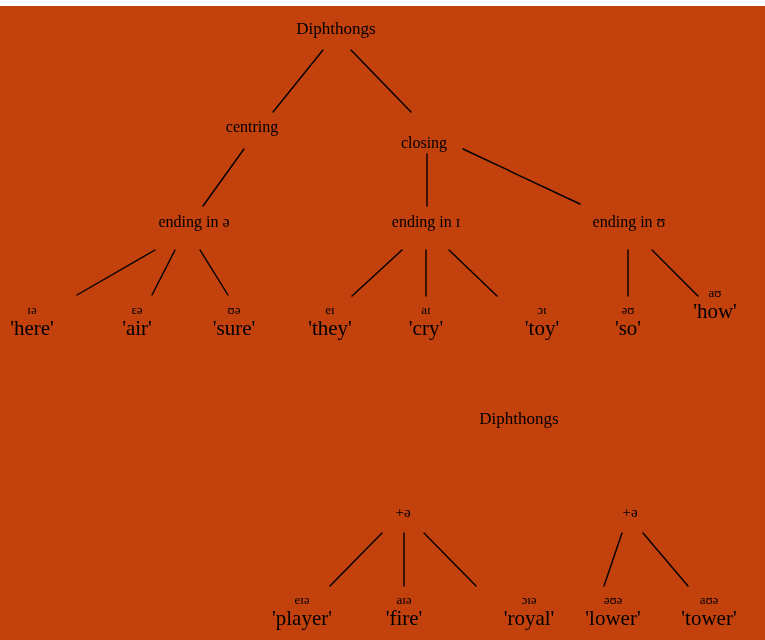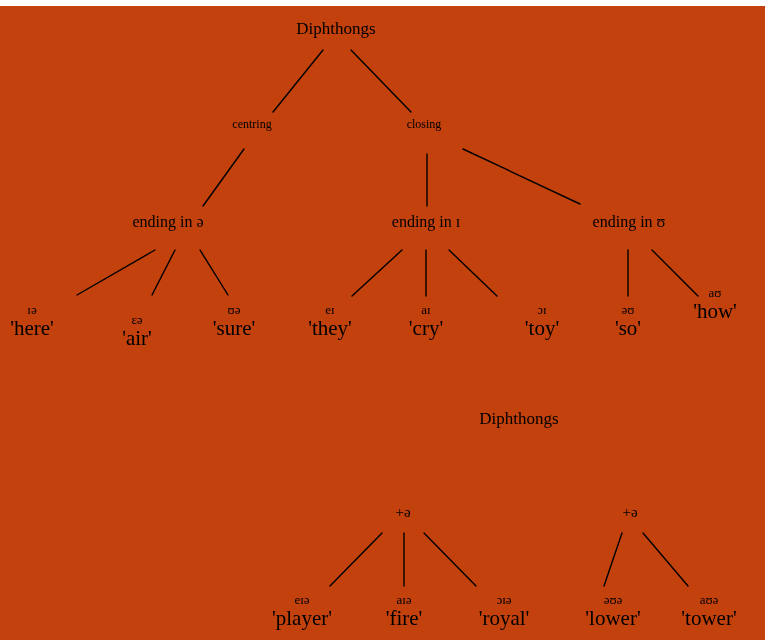--- a/index.html
+++ b/index.html
@@ -28,21 +28,21 @@
     position: absolute;
     transform: translateX(-50%);
     white-space: nowrap;
     text-align: center;
     line-height: 1.08;
   }
   .title {
     font-size: 17px;
   }
   .branch {
-    font-size: 12px;
+    font-size: 16px;
   }
   .cat {
     font-size: 16px;
   }
   .leaf {
     font-size: 14px;
   }
   .leaf .ipa {
     display: block;
     font-size: 13px;
@@ -87,31 +87,31 @@
       <line x1="424" y1="527" x2="476" y2="580"></line>
 
       <line x1="622" y1="527" x2="604" y2="580"></line>
       <line x1="643" y1="527" x2="688" y2="580"></line>
     </g>
   </svg>
 
   <div class="node title" style="left:336px; top:14px;">Diphthongs</div>
 
   <div class="node branch" style="left:252px; top:112px;">centring</div>
-  <div class="node branch" style="left:424px; top:112px;">closing</div>
+  <div class="node branch" style="left:424px; top:128px;">closing</div>
 
-  <div class="node cat" style="left:168px; top:207px;">ending in ə</div>
+  <div class="node cat" style="left:194px; top:207px;">ending in ə</div>
   <div class="node cat" style="left:426px; top:207px;">ending in ɪ</div>
   <div class="node cat" style="left:629px; top:207px;text-align:right;">ending in ʊ</div>
 
   <div class="node leaf" style="left:32px; top:297px;">
     <span class="ipa">ɪə</span>
     <span class="gloss">'here'</span>
   </div>
-  <div class="node leaf" style="left:137px; top:307px;">
+  <div class="node leaf" style="left:137px; top:297px;">
     <span class="ipa">ɛə</span>
     <span class="gloss">'air'</span>
   </div>
   <div class="node leaf" style="left:234px; top:297px;">
     <span class="ipa">ʊə</span>
     <span class="gloss">'sure'</span>
   </div>
   <div class="node leaf" style="left:330px; top:297px;">
     <span class="ipa">eɪ</span>
     <span class="gloss">'they'</span>
@@ -139,21 +139,21 @@
   <div class="node plus" style="left:630px; top:498px;">+ə</div>
 
   <div class="node leaf" style="left:302px; top:587px;">
     <span class="ipa">eɪə</span>
     <span class="gloss">'player'</span>
   </div>
   <div class="node leaf" style="left:404px; top:587px;">
     <span class="ipa">aɪə</span>
     <span class="gloss">'fire'</span>
   </div>
-  <div class="node leaf" style="left:504px; top:587px;">
+  <div class="node leaf" style="left:529px; top:587px;">
     <span class="ipa">ɔɪə</span>
     <span class="gloss">'royal'</span>
   </div>
   <div class="node leaf" style="left:613px; top:587px;">
     <span class="ipa">əʊə</span>
     <span class="gloss">'lower'</span>
   </div>
   <div class="node leaf" style="left:709px; top:587px;">
     <span class="ipa">aʊə</span>
     <span class="gloss">'tower'</span>

